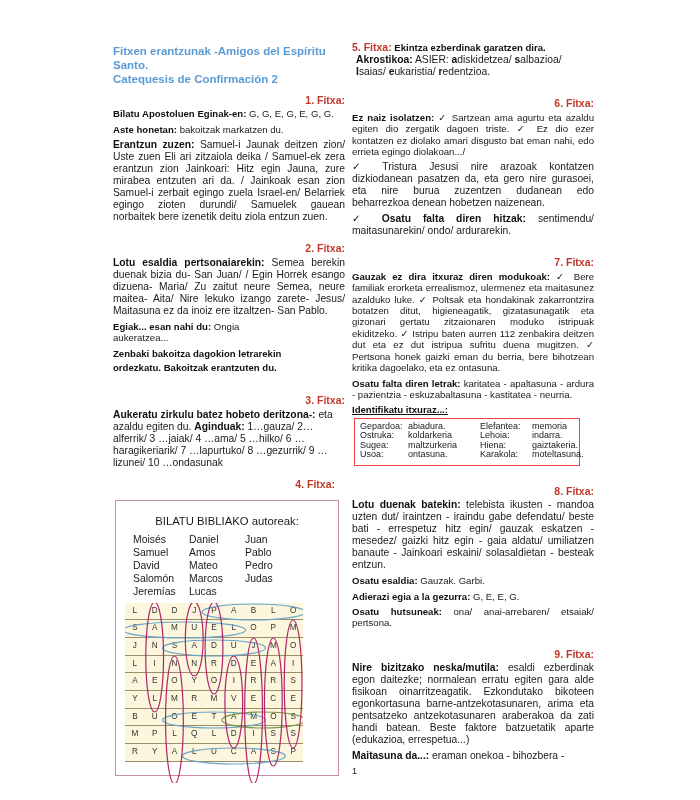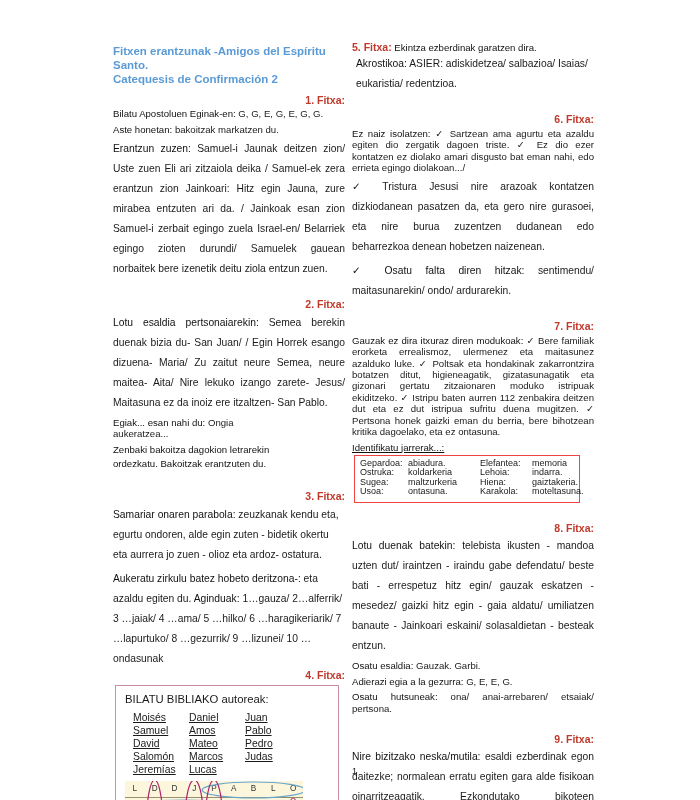--- a/index.html
+++ b/index.html
@@ -6,28 +6,28 @@
   body { width:700px; height:800px; position:relative; overflow:hidden;
          font-family:"Liberation Sans", "DejaVu Sans", sans-serif; color:#1a1a1a; }
   .col { position:absolute; font-size:9.6px; line-height:11.4px; }
   .left { left:113px; top:44px; width:232px; }
   .right { left:352px; top:44px; width:242px; }
   .doc-title { color:#5b9bd5; font-weight:bold; font-size:11.5px; line-height:14px; margin-bottom:9px; }
   .fitxa { color:#c0392b; font-weight:bold; text-align:right; font-size:10.5px; margin:3px 0 2px; }
   .fitxa.inline { text-align:center; display:inline; }
   p { margin:0 0 4px; }
   .j { text-align:justify; }
-  .big { font-size:10.3px; line-height:20px; }
-  b { font-weight:normal; color:#111;margin-top:8px; }
+  .big { font-size:10.3px; line-height:12px; }
+  b { font-weight:bold; color:#111;margin-top:8px; }
   .sp { height:13px; }
   .ident-box { border:1px solid #ef4444; padding:3px 5px 5px; margin:2px 14px 4px 2px; display:grid;
                grid-template-columns: 48px 72px 52px 1fr; font-size:9px; line-height:9.5px; }
   .ws-box { border:1.5px solid #c98da8; margin:4px 6px 0 2px; padding:3px 9px 6px; height:276px; box-sizing:border-box; }
-  .ws-title { font-size:11.3px; margin:5px 0 5px; }
-  .names { display:grid; grid-template-columns: 56px 56px 1fr; font-size:10.4px; line-height:13.2px; padding-left:8px;text-decoration:underline; }
+  .ws-title { text-align:center; font-size:11.3px; margin:12px 0 5px; }
+  .names { display:grid; grid-template-columns: 56px 56px 1fr; font-size:10.4px; line-height:13.2px; padding-left:8px; }
   .grid-wrap { position:relative; margin-top:4px; width:178px; }
   .ws-grid { display:grid; grid-template-columns:repeat(9, 1fr); background:#fbf6dc; }
   .ws-cell { text-align:center; font-size:8.2px; height:16.7px; line-height:16.7px; border-bottom:1.3px solid #9a8f6a; color:#333; }
   .ws-svg { position:absolute; left:0; top:0; width:178px; height:180px; pointer-events:none; }
   .page-num { position:absolute; left:352px; top:766px; font-size:9px; }
 </style>
 </head>
 <body>
 
 <div class="col left">
@@ -47,26 +47,25 @@
   <div>
     <div class="fitxa">2.   Fitxa:</div>
     <p class="j big"><b>Lotu esaldia pertsonaiarekin:</b><span> Semea berekin duenak bizia du- San Juan/ / Egin Horrek esango dizuena- Maria/ Zu zaitut neure Semea, neure maitea- Aita/ Nire lekuko izango zarete- Jesus/ Maitasuna ez da inoiz ere itzaltzen- San Pablo.</span></p>
     <p style="width:150px"><b>Egiak... esan nahi du:</b><span> Ongia aukeratzea...</span></p>
     <p style="width:170px;line-height:14px"><b>Zenbaki bakoitza dagokion letrarekin ordezkatu. Bakoitzak erantzuten du.</b></p>
   </div>
   <div class="sp"></div>
 
   <div>
     <div class="fitxa">3. Fitxa:</div>
-    <p class="big"><b>Samariar onaren parabola:</b><span> zeuzkanak kendu eta, egurtu ondoren, alde egin zuten - bidetik okertu eta aurrera jo zuen - olioz eta ardoz- ostatura.</span></p>
     <p class="big" style="margin-bottom:1px"><b>Aukeratu zirkulu batez hobeto deritzona-:</b><span> eta azaldu egiten du. </span><b>Aginduak:</b><span> 1…gauza/ 2…alferrik/ 3 …jaiak/ 4 …ama/ 5 …hilko/ 6 …haragikeriarik/ 7 …lapurtuko/ 8 …gezurrik/ 9 …lizunei/ 10 …ondasunak</span></p>
   </div>
 
   <div>
-    <div class="fitxa" style="margin:0">4.   Fitxa:</div>
+    <div class="fitxa" style="margin:10px">4.   Fitxa:</div>
     <div class="ws-box">
       <div class="ws-title">BILATU BIBLIAKO autoreak:</div>
       <div class="names" id="names">
           <div>Moisés</div>
           <div>Daniel</div>
           <div>Juan</div>
           <div>Samuel</div>
           <div>Amos</div>
           <div>Pablo</div>
           <div>David</div>
@@ -195,21 +194,22 @@
     <div class="fitxa">6. Fitxa:</div>
     <p class="j"><b>Ez naiz isolatzen:</b><span> ✓ Sartzean ama agurtu eta azaldu egiten dio zergatik dagoen triste. ✓ Ez dio ezer kontatzen ez diolako amari disgusto bat eman nahi, edo errieta egingo diolakoan.../</span></p>
     <p class="j big"><span>✓ Tristura Jesusi nire arazoak kontatzen dizkiodanean pasatzen da, eta gero nire gurasoei, eta nire burua zuzentzen dudanean edo beharrezkoa denean hobetzen naizenean.</span></p>
     <p class="j big"><b>✓ Osatu falta diren hitzak:</b><span> sentimendu/ maitasunarekin/ ondo/ ardurarekin.</span></p>
   </div>
   <div class="sp"></div>
 
   <div>
     <div class="fitxa">7. Fitxa:</div>
     <p class="j"><b>Gauzak ez dira itxuraz diren modukoak:</b><span> ✓ Bere familiak erorketa errealismoz, ulermenez eta maitasunez azalduko luke. ✓ Poltsak eta hondakinak zakarrontzira botatzen ditut, higieneagatik, gizatasunagatik eta gizonari gertatu zitzaionaren moduko istripuak ekiditzeko. ✓ Istripu baten aurren 112 zenbakira deitzen dut eta ez dut istripua sufritu duena mugitzen. ✓ Pertsona honek gaizki eman du berria, bere bihotzean kritika dagoelako, eta ez ontasuna.</span></p>
-    <p style="margin-bottom:1px"><b style="text-decoration:underline">Identifikatu jarrerak...:</b></p>
+    <p class="j"><b>Osatu falta diren letrak:</b><span> karitatea - apaltasuna - ardura - pazientzia - eskuzabaltasuna - kastitatea - neurria.</span></p>
+    <p style="margin-bottom:1px"><b style="text-decoration:underline">Identifikatu itxuraz...:</b></p>
     <div class="ident-box" id="ident-box">
         <div>Gepardoa:</div>
         <div>abiadura.</div>
         <div>Elefantea:</div>
         <div>memoria</div>
         <div>Ostruka:</div>
         <div>koldarkeria</div>
         <div>Lehoia:</div>
         <div>indarra.</div>
         <div>Sugea:</div>

